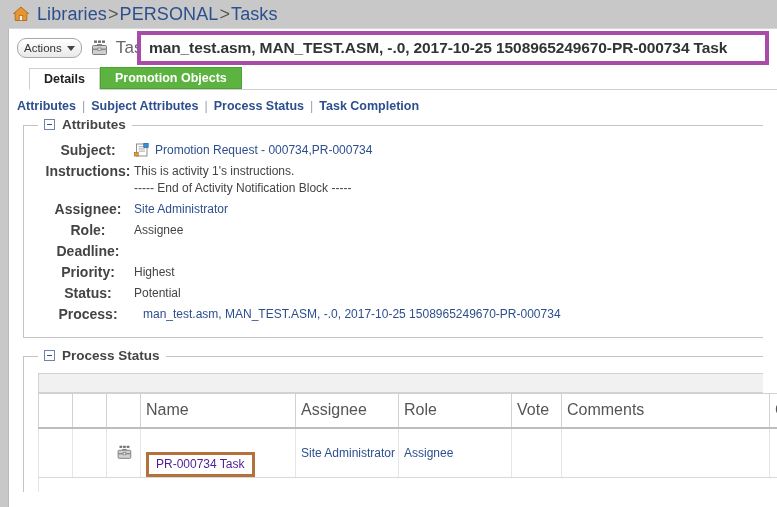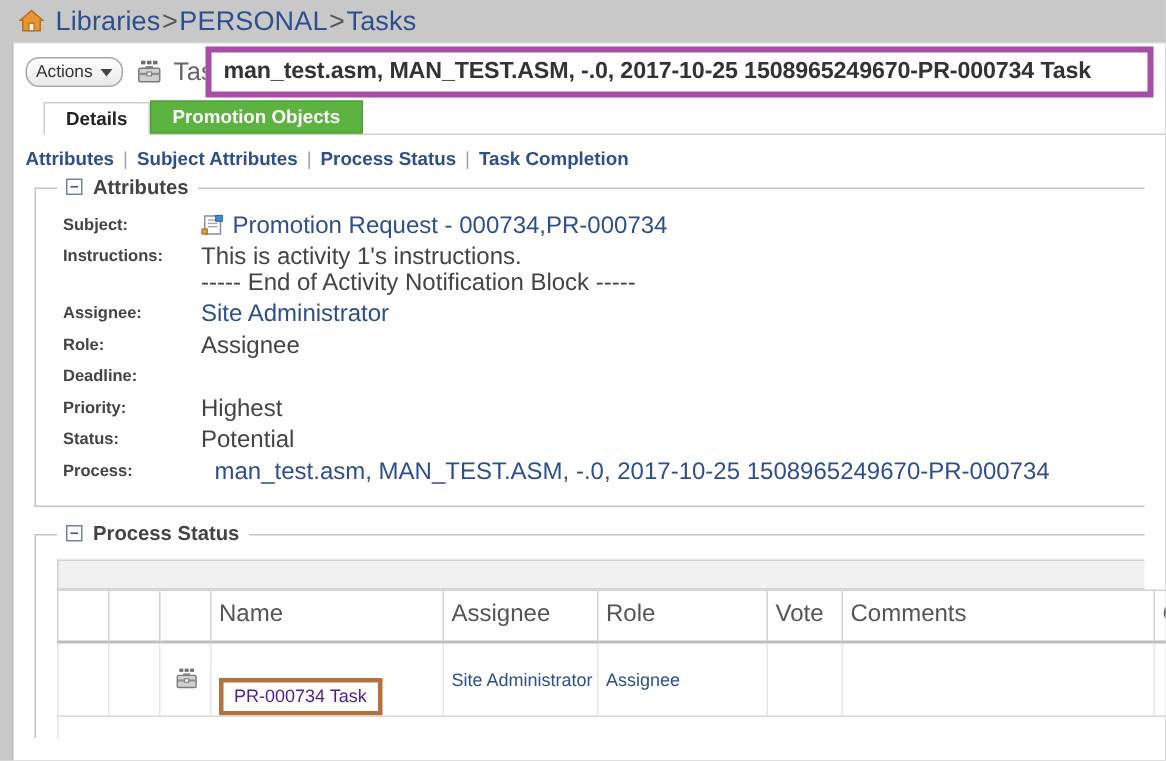--- a/index.html
+++ b/index.html
@@ -179,29 +179,30 @@
   }
 
   
   .attr-grid {
     display: grid;
     grid-template-columns: 92px 1fr;
     row-gap: 0;
     padding-left: 18px;
   }
   .attr-label {
-    font-size: 11px;
+    font-size: 14px;
     font-weight: bold;
     color: #444;
     padding: 2px 0;
     line-height: 17px;
     white-space: nowrap;
+    text-align: center;
   }
   .attr-value {
-    font-size: 16px;
+    font-size: 12px;
     color: #2d4f8e;
     padding: 2px 0;
     line-height: 17px;
   }
   .attr-value.plain { color: #444; }
   .attr-value.link { color: #2d4f8e; cursor: pointer; }
   .subject-row { display: flex; align-items: center; gap: 5px; }
   .subject-icon { width: 16px; height: 15px; display: block; }
   .instr-line { display: block; }
   .process-val { padding-left: 9px; color: #2d4f8e; }

